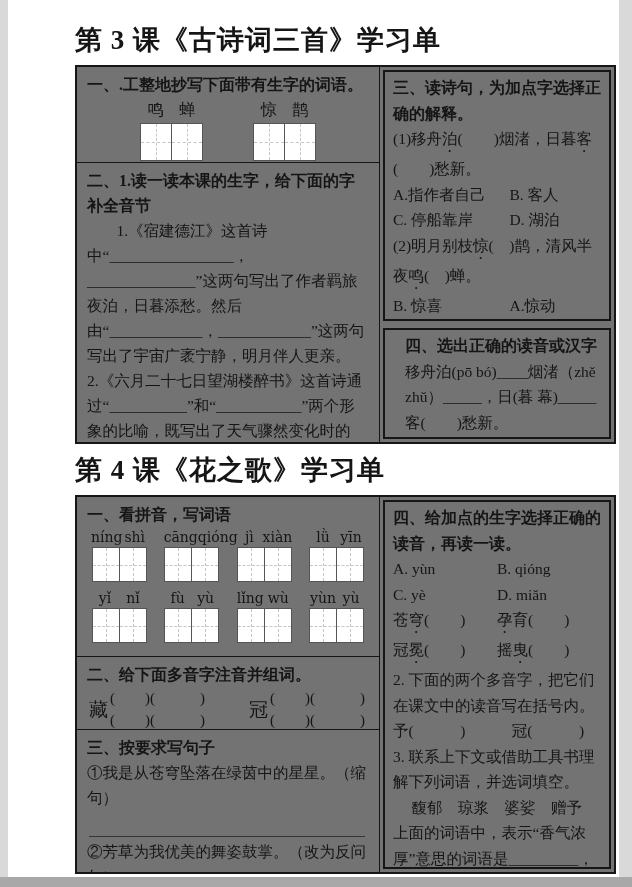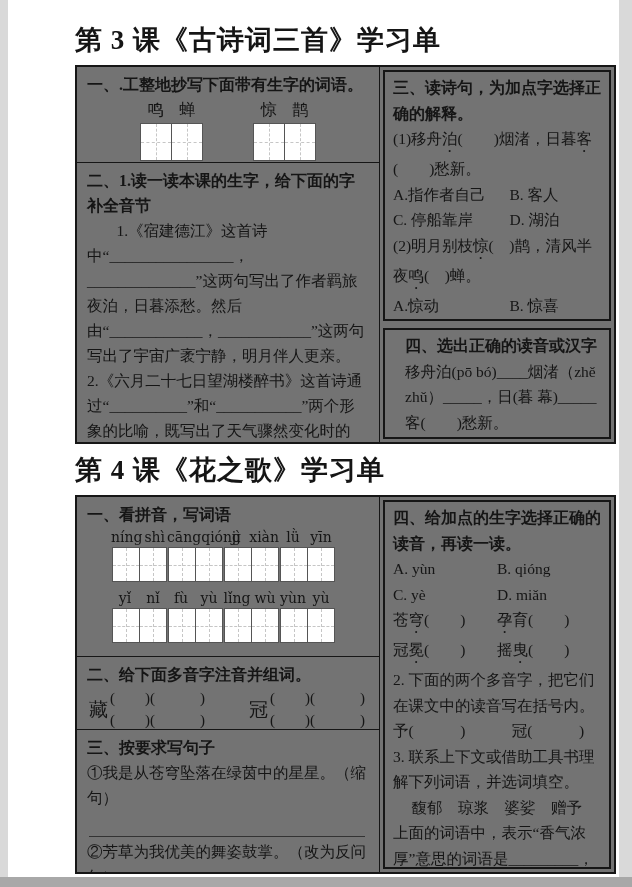--- a/index.html
+++ b/index.html
@@ -33,21 +33,21 @@
   .gcell:first-child{border-left:none;}
   .gcell::before{content:"";position:absolute;left:0;right:0;top:50%;border-top:1px dashed #c6c6c6;}
   .gcell::after{content:"";position:absolute;top:0;bottom:0;left:50%;border-left:1px dashed #c6c6c6;}
   .sm .gcell{width:26px;height:33px;}
   
   .wordrow{display:flex;justify-content:space-around;padding:0 28px;}
   .wgroup{display:flex;flex-direction:column;align-items:center;}
   .wlabels{display:flex;width:63px;font-size:16px;margin-bottom:1px;}
   .wlabels span{flex:1;text-align:center;}
   
-  .pyrow{display:flex;justify-content:flex-start;padding:0 4px;margin-bottom:6px;margin-left:20px;}
+  .pyrow{display:flex;justify-content:space-between;padding:0 4px;margin-bottom:6px;}
   .pgroup{display:flex;flex-direction:column;align-items:center;}
   .pyl{display:flex;width:56px;font-size:14px;line-height:20px;font-family:"DejaVu Serif",serif;}
   .pyl span{flex:1;text-align:center;white-space:nowrap;}
   
   .optgrid{display:grid;grid-template-columns:56% 44%;}
   .optgrid.half{grid-template-columns:50% 50%;}
   
   .dot{
     -webkit-text-emphasis:filled dot;-webkit-text-emphasis-position:under left;
     text-emphasis:filled dot;text-emphasis-position:under left;
@@ -104,22 +104,22 @@
           <div class="sec-head">三、读诗句，为加点字选择正确的解释。</div>
           <div class="para"><span>(1)移舟</span><span class="dot">泊</span><span>(　　)烟渚，日暮</span><span class="dot">客</span><span>(　　)愁新。</span></div>
           <div class="optgrid">
             <span>A.指作者自己</span>
             <span>B. 客人</span>
             <span>C. 停船靠岸</span>
             <span>D. 湖泊</span>
           </div>
           <div class="para"><span>(2)明月别枝</span><span class="dot">惊</span><span>(　)鹊，清风半夜</span><span class="dot">鸣</span><span>(　)蝉。</span></div>
           <div class="optgrid">
+            <span>B. 惊喜</span>
             <span>A.惊动</span>
-            <span>B. 惊喜</span>
             <span>C. 鸟兽或昆虫叫</span>
             <span>D. 闻名，</span>
           </div>
         </div>
         <div class="ibox" style="flex:1;padding-left:20px;">
           <div class="sec-head">四、选出正确的读音或汉字</div>
           <div class="para">移舟泊(pō bó)____烟渚（zhě zhǔ）_____，日(暮 幕)_____客(　　)愁新。</div>
         </div>
       </div>
 

